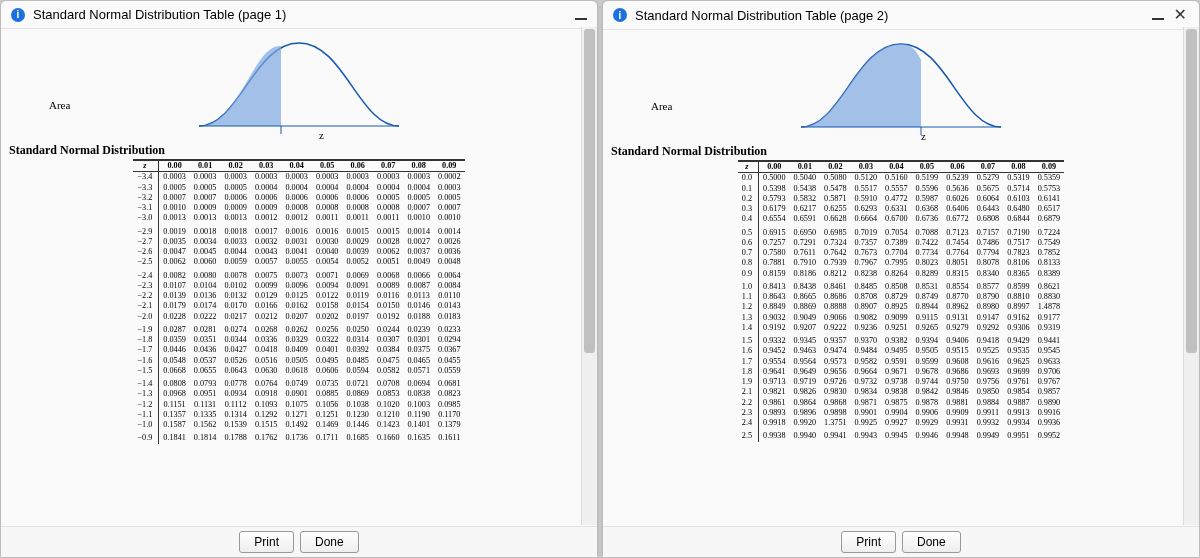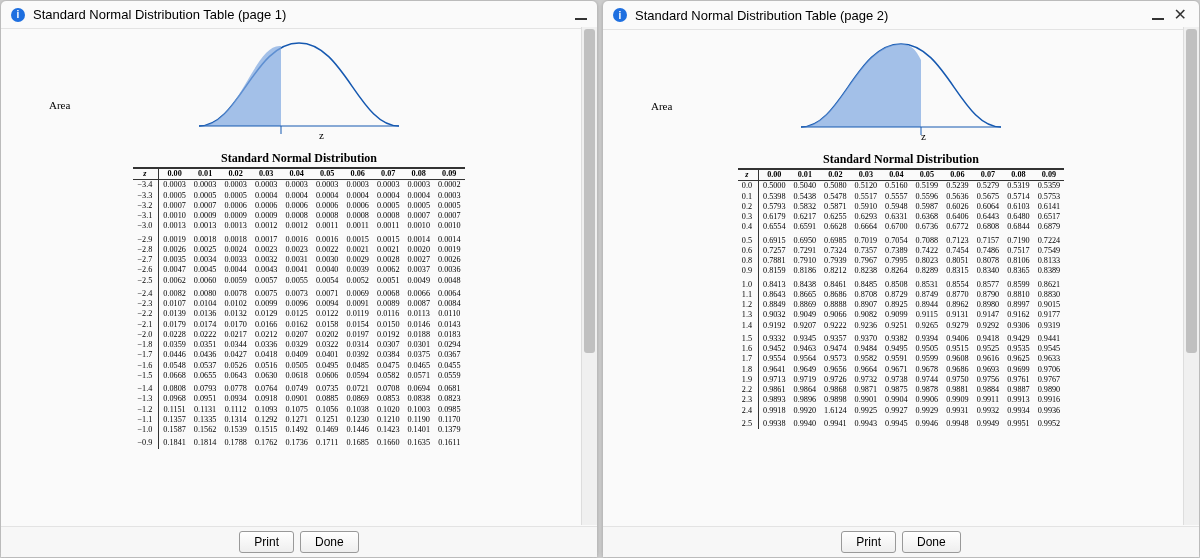--- a/index.html
+++ b/index.html
@@ -63,42 +63,41 @@
   }
   .content {
     flex: 1;
     overflow: hidden;
     padding: 2px 8px 0 8px;
     position: relative;
   }
   .curve-area {
     height: 110px;
     position: relative;
-    margin-bottom: 10px;
+    margin-bottom: 2px;
   }
   .curve-area svg { display: block; margin: 0 auto; }
   .area-label {
     position: absolute;
     font-family: "Times New Roman", serif;
     font-size: 11px;
   }
   .area-label.left { left: 40px; top: 68px; }
   .z-axis-label {
     position: absolute;
     left: 50%;
     transform: translateX(20px);
     bottom: 0;
     font-family: "Times New Roman", serif;
     font-size: 11px;
   }
   .dist-title {
     font-family: "Times New Roman", serif;
     font-weight: bold;
     font-size: 12px;
-    text-align: center;
     margin: 0 0 1px 0;
   }
   table.ztable {
     border-collapse: collapse;
     font-size: 8.2px;
     font-family: "Times New Roman", serif;
     margin: 0 auto;
     line-height: 1.25;
   }
   table.ztable th, table.ztable td {
@@ -269,33 +268,20 @@
               <td>0.0018</td>
               <td>0.0017</td>
               <td>0.0016</td>
               <td>0.0016</td>
               <td>0.0015</td>
               <td>0.0015</td>
               <td>0.0014</td>
               <td>0.0014</td>
             </tr>
             <tr>
-              <td class="zcol">−2.8</td>
-              <td>0.0026</td>
-              <td>0.0025</td>
-              <td>0.0024</td>
-              <td>0.0023</td>
-              <td>0.0023</td>
-              <td>0.0022</td>
-              <td>0.0021</td>
-              <td>0.0021</td>
-              <td>0.0020</td>
-              <td>0.0019</td>
-            </tr>
-            <tr>
               <td class="zcol">−2.7</td>
               <td>0.0035</td>
               <td>0.0034</td>
               <td>0.0033</td>
               <td>0.0032</td>
               <td>0.0031</td>
               <td>0.0030</td>
               <td>0.0029</td>
               <td>0.0028</td>
               <td>0.0027</td>
@@ -384,20 +370,33 @@
               <td>0.0228</td>
               <td>0.0222</td>
               <td>0.0217</td>
               <td>0.0212</td>
               <td>0.0207</td>
               <td>0.0202</td>
               <td>0.0197</td>
               <td>0.0192</td>
               <td>0.0188</td>
               <td>0.0183</td>
+            </tr>
+            <tr class="group-break">
+              <td class="zcol">−1.9</td>
+              <td>0.0287</td>
+              <td>0.0281</td>
+              <td>0.0274</td>
+              <td>0.0268</td>
+              <td>0.0262</td>
+              <td>0.0256</td>
+              <td>0.0250</td>
+              <td>0.0244</td>
+              <td>0.0239</td>
+              <td>0.0233</td>
             </tr>
             <tr>
               <td class="zcol">−1.8</td>
               <td>0.0359</td>
               <td>0.0351</td>
               <td>0.0344</td>
               <td>0.0336</td>
               <td>0.0329</td>
               <td>0.0322</td>
               <td>0.0314</td>
@@ -597,21 +596,21 @@
               <td>0.5675</td>
               <td>0.5714</td>
               <td>0.5753</td>
             </tr>
             <tr>
               <td class="zcol">0.2</td>
               <td>0.5793</td>
               <td>0.5832</td>
               <td>0.5871</td>
               <td>0.5910</td>
-              <td>0.5948</td>
+              <td>0.4772</td>
               <td>0.5987</td>
               <td>0.6026</td>
               <td>0.6064</td>
               <td>0.6103</td>
               <td>0.6141</td>
             </tr>
             <tr>
               <td class="zcol">0.3</td>
               <td>0.6179</td>
               <td>0.6217</td>
@@ -657,20 +656,33 @@
               <td>0.7324</td>
               <td>0.7357</td>
               <td>0.7389</td>
               <td>0.7422</td>
               <td>0.7454</td>
               <td>0.7486</td>
               <td>0.7517</td>
               <td>0.7549</td>
             </tr>
             <tr>
+              <td class="zcol">0.7</td>
+              <td>0.7580</td>
+              <td>0.7611</td>
+              <td>0.7642</td>
+              <td>0.7673</td>
+              <td>0.7704</td>
+              <td>0.7734</td>
+              <td>0.7764</td>
+              <td>0.7794</td>
+              <td>0.7823</td>
+              <td>0.7852</td>
+            </tr>
+            <tr>
               <td class="zcol">0.8</td>
               <td>0.7881</td>
               <td>0.7910</td>
               <td>0.7939</td>
               <td>0.7967</td>
               <td>0.7995</td>
               <td>0.8023</td>
               <td>0.8051</td>
               <td>0.8078</td>
               <td>0.8106</td>
@@ -719,21 +731,21 @@
               <td class="zcol">1.2</td>
               <td>0.8849</td>
               <td>0.8869</td>
               <td>0.8888</td>
               <td>0.8907</td>
               <td>0.8925</td>
               <td>0.8944</td>
               <td>0.8962</td>
               <td>0.8980</td>
               <td>0.8997</td>
-              <td>0.9015</td>
+              <td>1.4878</td>
             </tr>
             <tr>
               <td class="zcol">1.3</td>
               <td>0.9032</td>
               <td>0.9049</td>
               <td>0.9066</td>
               <td>0.9082</td>
               <td>0.9099</td>
               <td>0.9115</td>
               <td>0.9131</td>
@@ -813,20 +825,33 @@
               <td>0.9726</td>
               <td>0.9732</td>
               <td>0.9738</td>
               <td>0.9744</td>
               <td>0.9750</td>
               <td>0.9756</td>
               <td>0.9761</td>
               <td>0.9767</td>
             </tr>
             <tr>
+              <td class="zcol">2.1</td>
+              <td>0.9821</td>
+              <td>0.9826</td>
+              <td>0.9830</td>
+              <td>0.9834</td>
+              <td>0.9838</td>
+              <td>0.9842</td>
+              <td>0.9846</td>
+              <td>0.9850</td>
+              <td>0.9854</td>
+              <td>0.9857</td>
+            </tr>
+            <tr>
               <td class="zcol">2.2</td>
               <td>0.9861</td>
               <td>0.9864</td>
               <td>0.9868</td>
               <td>0.9871</td>
               <td>0.9875</td>
               <td>0.9878</td>
               <td>0.9881</td>
               <td>0.9884</td>
               <td>0.9887</td>
@@ -842,21 +867,21 @@
               <td>0.9906</td>
               <td>0.9909</td>
               <td>0.9911</td>
               <td>0.9913</td>
               <td>0.9916</td>
             </tr>
             <tr>
               <td class="zcol">2.4</td>
               <td>0.9918</td>
               <td>0.9920</td>
-              <td>1.6124</td>
+              <td>1.3751</td>
               <td>0.9925</td>
               <td>0.9927</td>
               <td>0.9929</td>
               <td>0.9931</td>
               <td>0.9932</td>
               <td>0.9934</td>
               <td>0.9936</td>
             </tr>
             <tr class="group-break">
               <td class="zcol">2.5</td>

